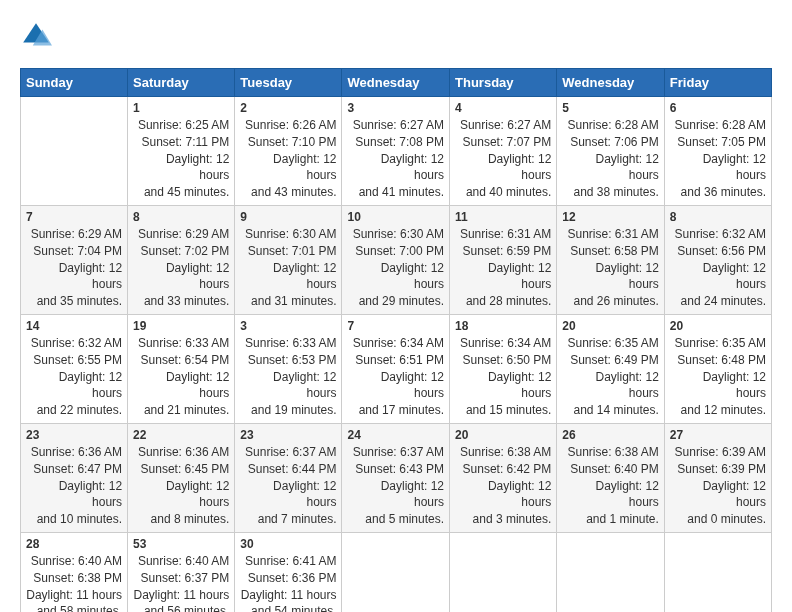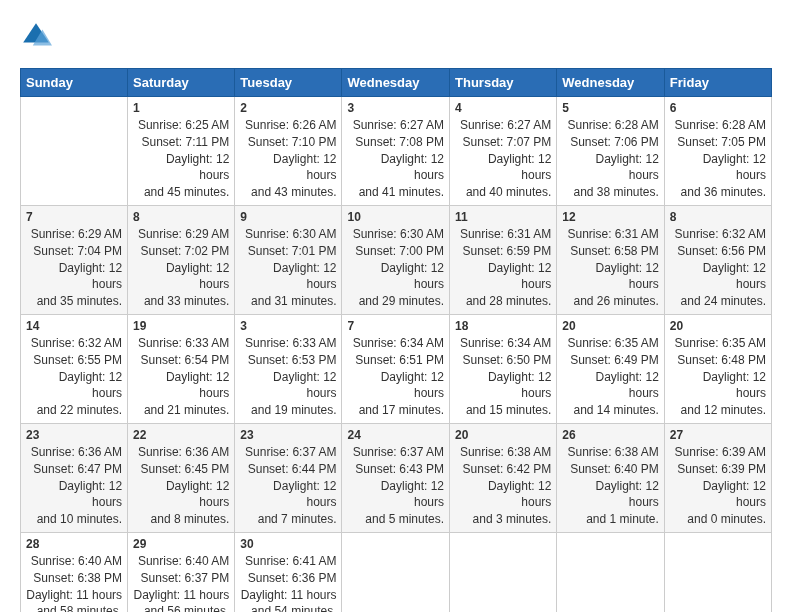--- a/index.html
+++ b/index.html
@@ -243,21 +243,21 @@
           <span class="day-number">27</span>
           <div class="day-info">Sunrise: 6:39 AM<br>Sunset: 6:39 PM<br>Daylight: 12 hours<br>and 0 minutes.</div>
         </td>
       </tr>
       <tr>
         <td>
           <span class="day-number">28</span>
           <div class="day-info">Sunrise: 6:40 AM<br>Sunset: 6:38 PM<br>Daylight: 11 hours<br>and 58 minutes.</div>
         </td>
         <td>
-          <span class="day-number">29</span>
+          <span class="day-number">53</span>
           <div class="day-info">Sunrise: 6:40 AM<br>Sunset: 6:37 PM<br>Daylight: 11 hours<br>and 56 minutes.</div>
         </td>
         <td>
           <span class="day-number">30</span>
           <div class="day-info">Sunrise: 6:41 AM<br>Sunset: 6:36 PM<br>Daylight: 11 hours<br>and 54 minutes.</div>
         </td>
         <td class="empty-cell"></td>
         <td class="empty-cell"></td>
         <td class="empty-cell"></td>
         <td class="empty-cell"></td>

